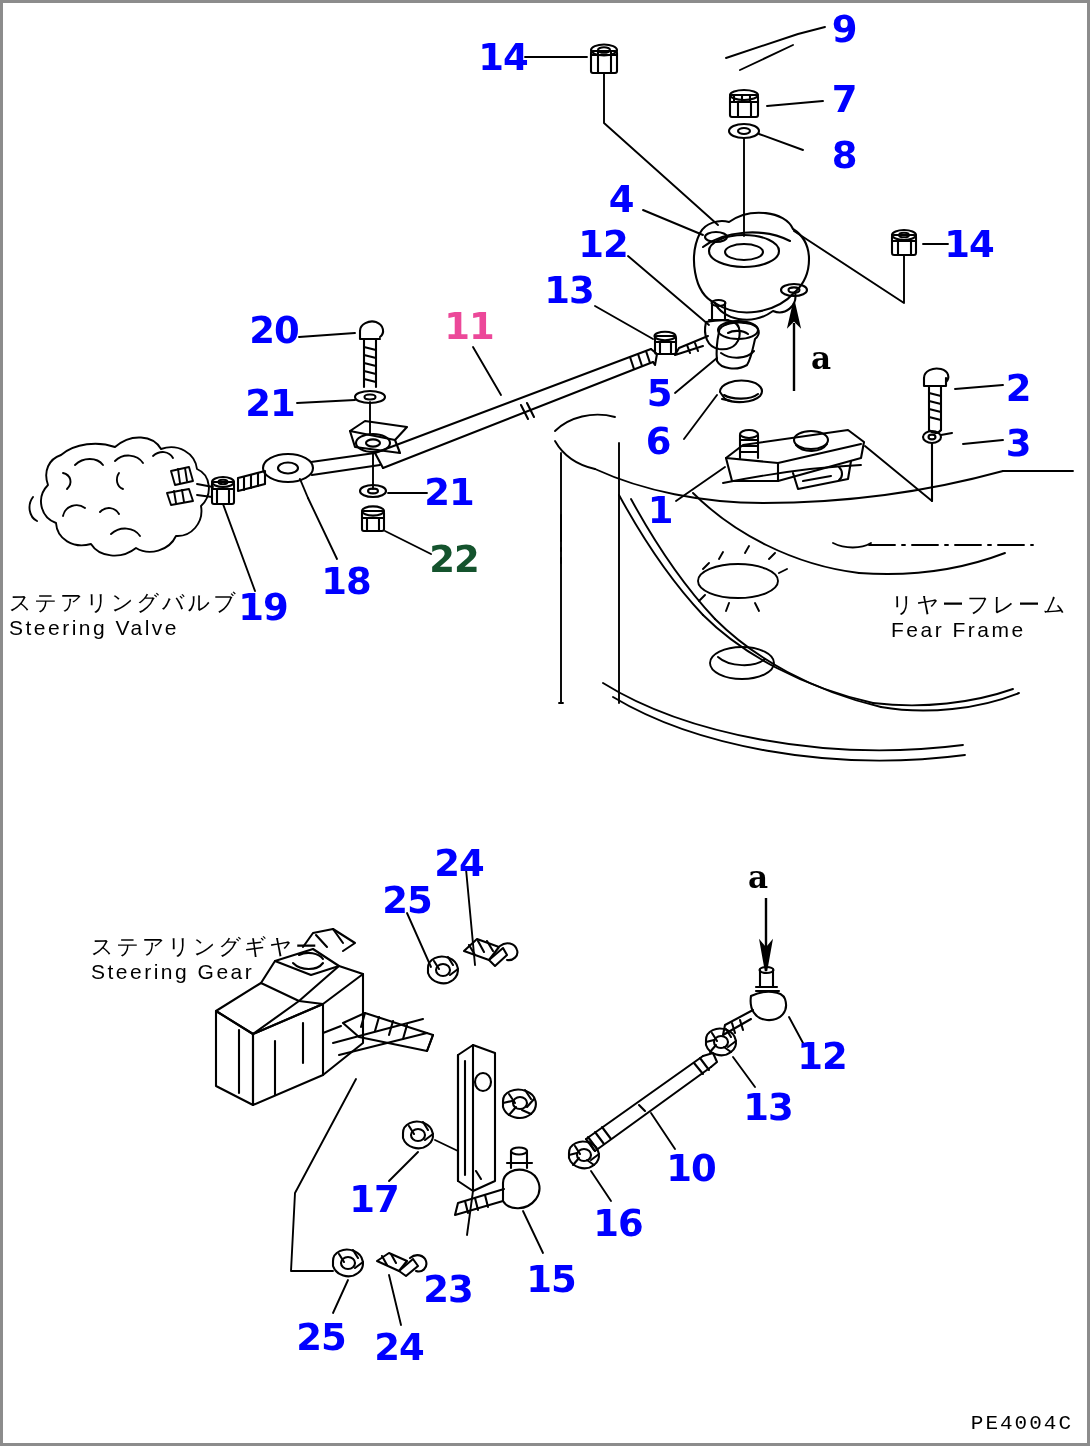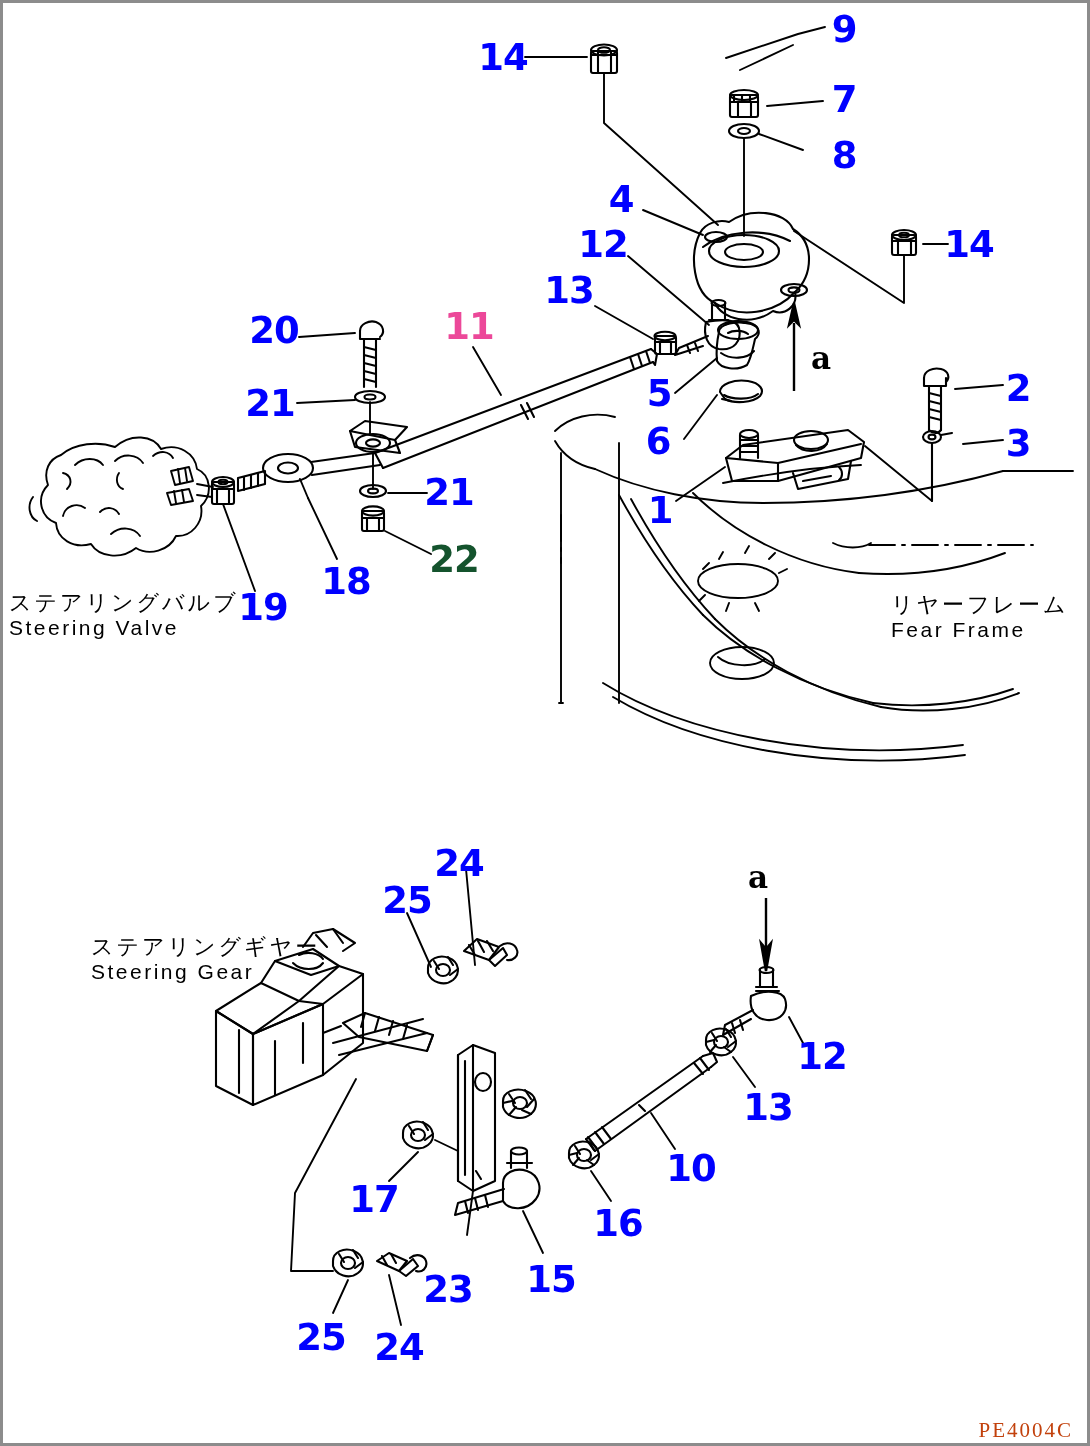--- a/index.html
+++ b/index.html
@@ -66,23 +66,23 @@
   .caption .en {
     display: block;
     font-family: Liberation Sans, sans-serif;
     font-size: 21px;
     letter-spacing: 2.5px;
   }
   
   #drawing-no {
     position: absolute;
     right: 14px;
-    bottom: 0;
-    color: #c2410c;
-    font-family: Liberation Serif, serif;
+    bottom: 8px;
+    color: #000000;
+    font-family: Liberation Mono, monospace;
     font-size: 21px;
     letter-spacing: 2px;
     white-space: nowrap;
   }
 </style>
 </head>
 <body>
 
 <div id="sheet">
 

